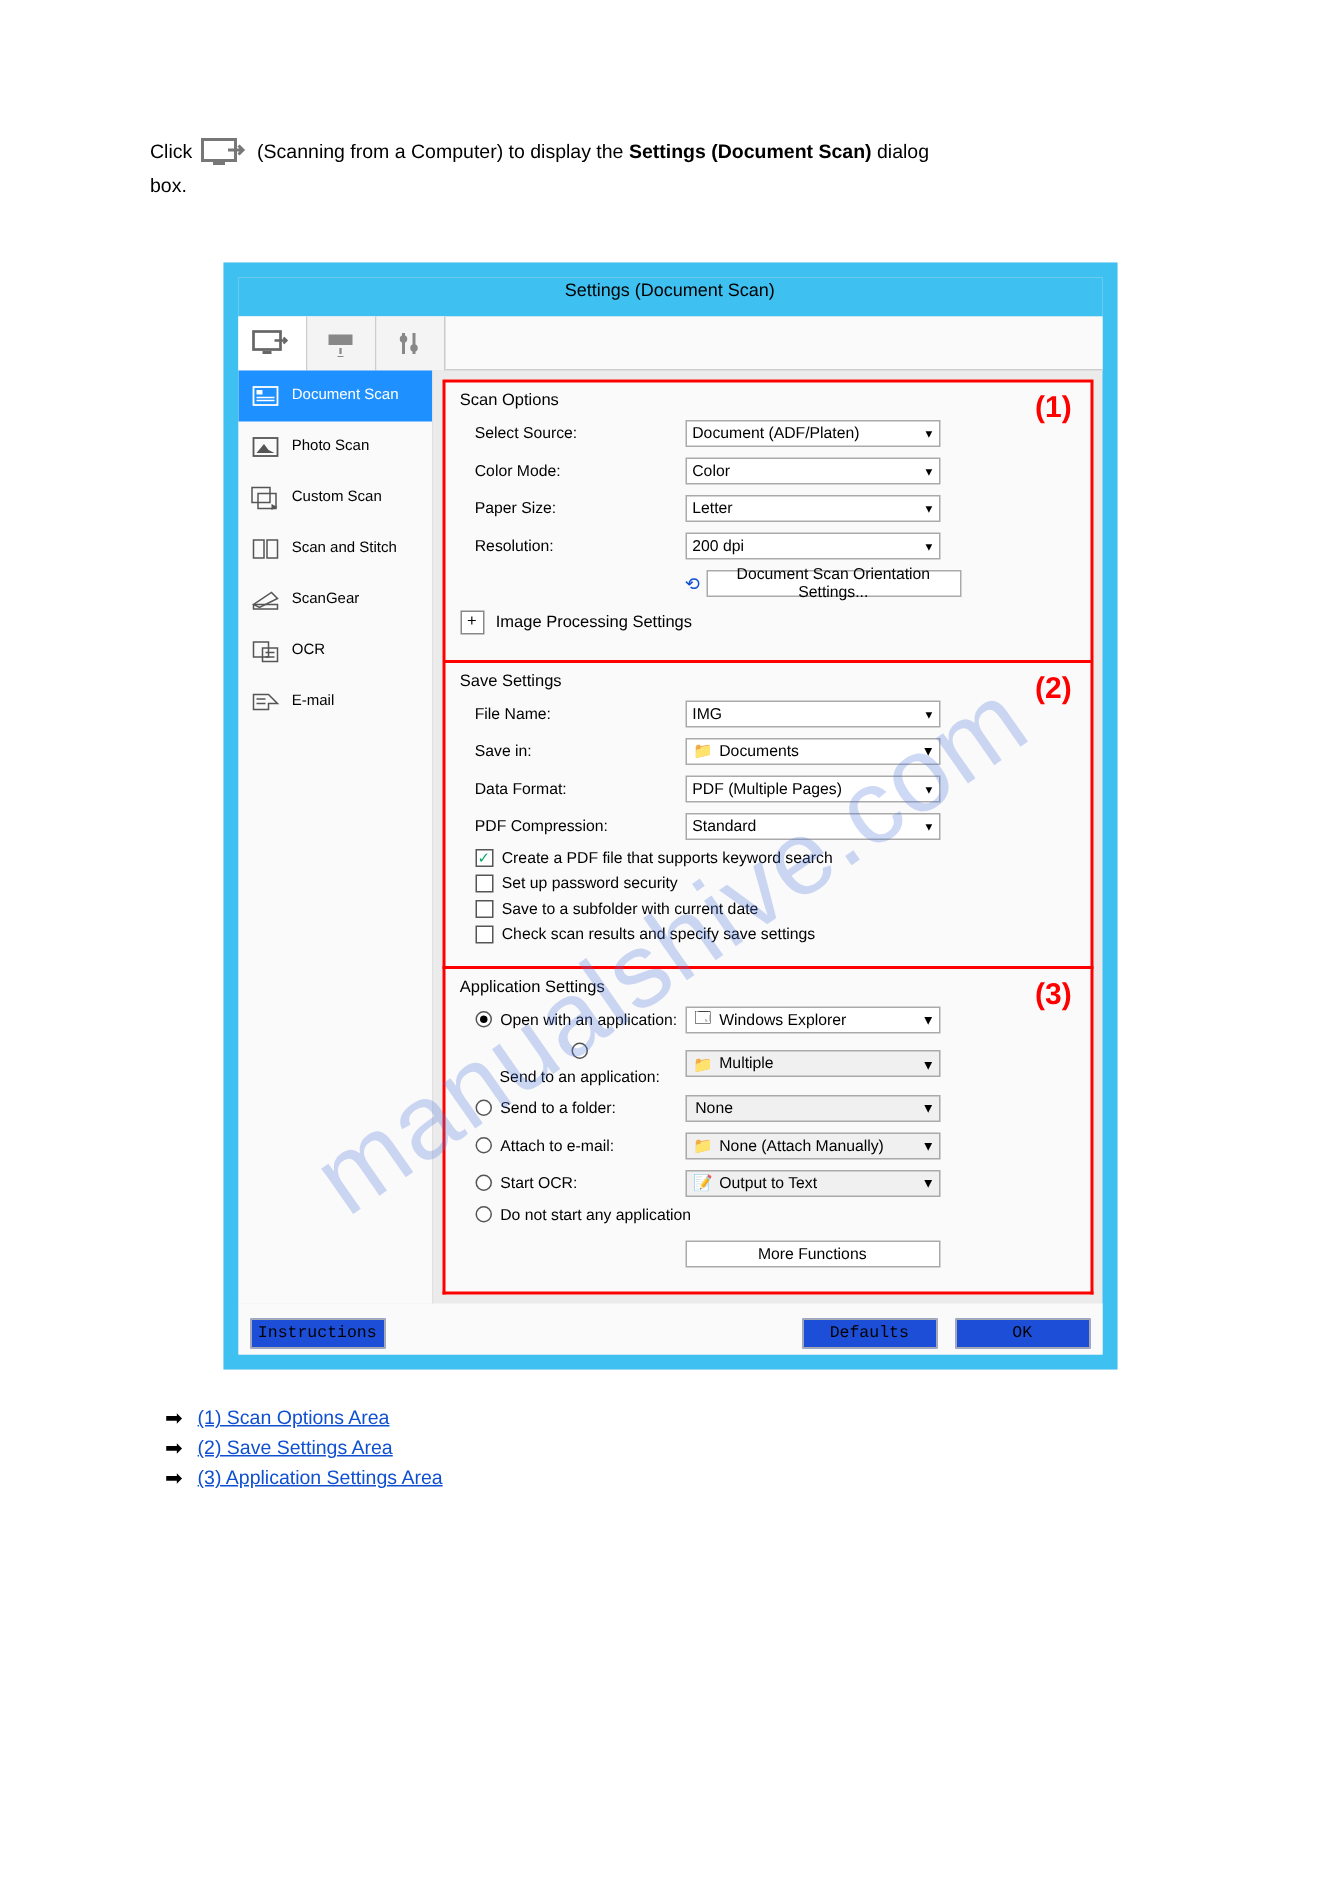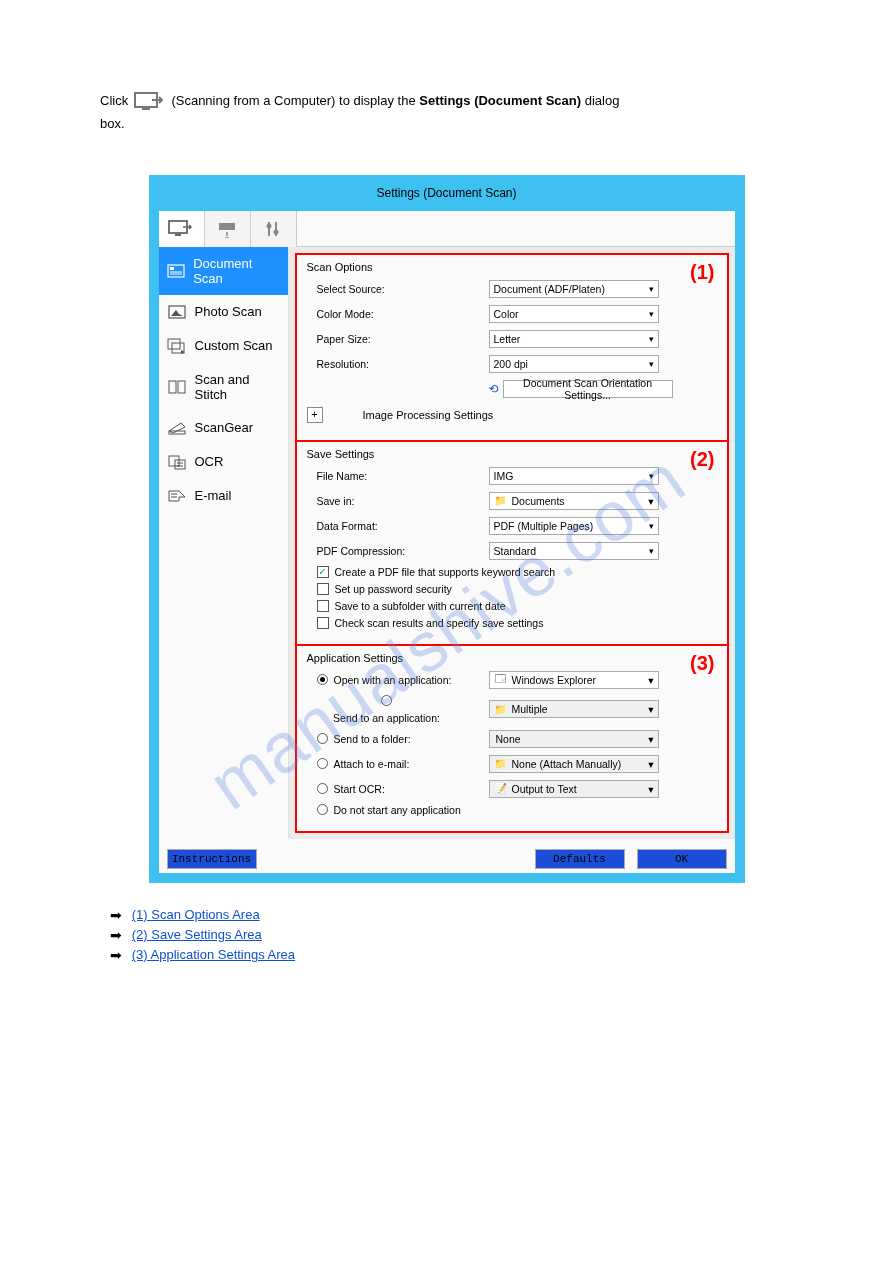--- a/index.html
+++ b/index.html
@@ -9,29 +9,29 @@
   .inline-icon { display:inline-block; vertical-align:middle; }
   .preamble { font-size: 13px; line-height: 1.6; margin-bottom: 40px; }
   .dialog-frame { border: 10px solid #3ec0f0; background: #ebebeb; width: 596px; margin: 0 auto; }
   .titlebar { height: 26px; background: #3ec0f0; text-align: center; font-size: 12px; color: #000; line-height: 16px; }
   .titlebar span { display:inline-block; margin-top: -4px; }
   .toolbar { display:flex; border-bottom: 1px solid #ccc; background: #fafafa; height: 36px; }
   .toolbar .tabbtn { width: 46px; height: 36px; border-right: 1px solid #ccc; display:flex; align-items:center; justify-content:center; background:#f4f4f4; }
   .toolbar .tabbtn.active { background: #fff; }
   .main-area { display:flex; }
   .sidebar { width: 130px; background: #fafafa; border-right: 1px solid #e0e0e0; }
-  .side-item { display:flex; align-items:center; gap:8px; padding: 9px 8px; font-size: 13px; }
+  .side-item { display:flex; align-items:center; gap:8px; padding: 9px 8px; font-size: 10px; }
   .side-item.active { background: #1e90ff; color:#fff; }
   .side-icon { width: 20px; height: 16px; display:flex; align-items:center; justify-content:center; }
   .content { flex:1; padding: 6px 6px 6px 6px; }
   .section { border: 2px solid #ff0000; padding: 6px 10px 10px 10px; position: relative; background: #fafafa; margin-bottom: 0; }
   .section + .section { border-top: none; }
   .section-title { font-weight: 400; font-size: 11px; margin-bottom: 6px; }
   .sec-num { position:absolute; right: 12px; top: 6px; color:#ff0000; font-size: 20px; font-weight:bold; }
-  .row { display:flex; align-items:center; margin-bottom: 5px; min-height: 20px; gap: 32px; }
+  .row { display:flex; align-items:center; margin-bottom: 5px; min-height: 20px; }
   .row .lbl { width: 150px; padding-left: 10px; font-size: 10.5px; }
   .dropdown { background:#fff; border:1px solid #aaa; height:18px; font-size:10.5px; padding: 1px 4px; display:flex; align-items:center; justify-content:space-between; width:170px; }
   .dropdown .arr { font-size:9px; }
   .btn { background:#fff; border:1px solid #aaa; height:18px; font-size:10.5px; text-align:center; display:flex; align-items:center; justify-content:center; }
   .plusbox { width:16px; height:16px; border:1px solid #888; display:inline-flex; align-items:center; justify-content:center; font-size:11px; line-height:1; background:#fff;}
   .chkrow { display:flex; align-items:center; gap:6px; padding-left:10px; margin-bottom:5px; font-size:10.5px;}
   .chk { width:12px; height:12px; border:1px solid #555; display:inline-flex; align-items:center; justify-content:center; font-size:10px; color:#0a6; background:#fff;}
   .radio { width:11px; height:11px; border:1px solid #555; border-radius:50%; display:inline-flex; align-items:center; justify-content:center; background:#fff;}
   .radio .dot { width:5px; height:5px; background:#000; border-radius:50%; }
   .combo { background:#f0f0f0; border:1px solid #aaa; height:18px; font-size:10.5px; padding:1px 4px; display:flex; align-items:center; justify-content:space-between; width:170px; gap:4px;}
@@ -321,20 +321,24 @@
             <div class="combo">
                 <span class="ic">📝</span>
                 <span style="flex:1">Output to Text</span>
                 <span class="arr">▾</span>
               </div>
           </div>
           <div class="chkrow">
             <span class="radio"></span>
             <span>Do not start any application</span>
           </div>
+          <div class="row" style="justify-content:flex-start; margin-top:10px;">
+            <div style="width:150px;"></div>
+            <div class="btn" style="width:170px;">More Functions</div>
+          </div>
         </div>
 
       </div>
     </div>
 
     <div class="footer-row">
       <div class="ft-btn">Instructions</div>
       <div style="display:flex; gap:12px;">
         <div class="ft-btn">Defaults</div>
         <div class="ft-btn">OK</div>

